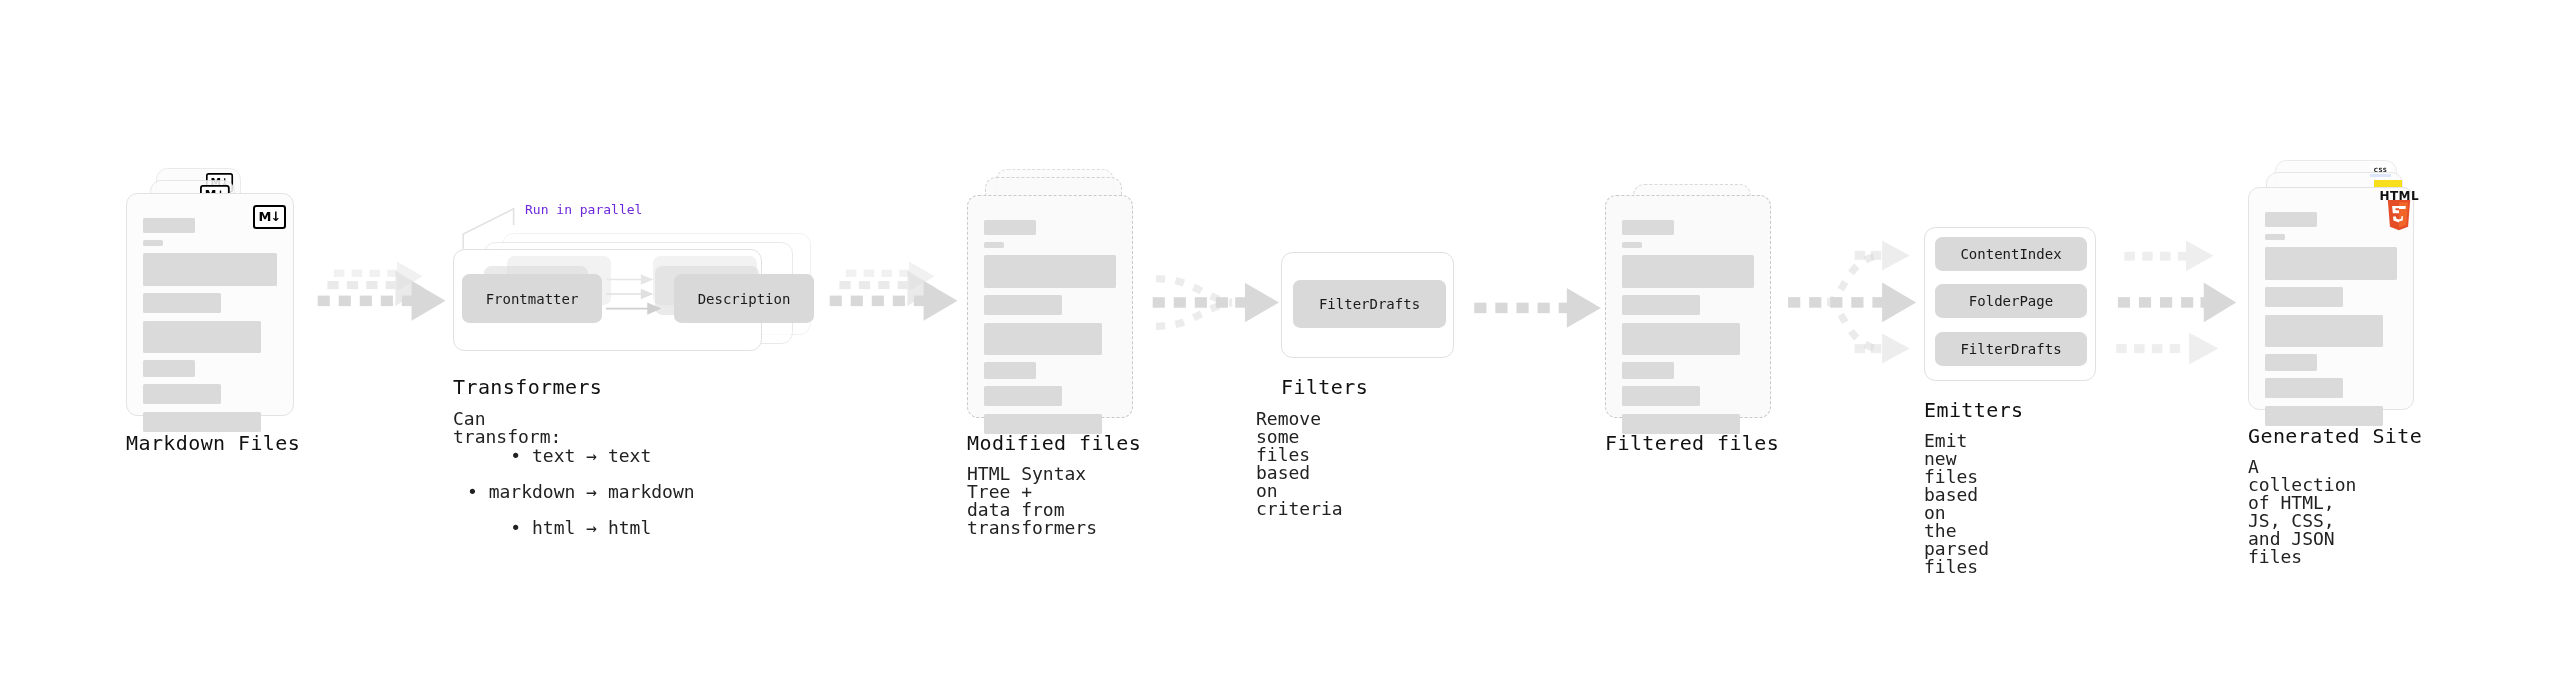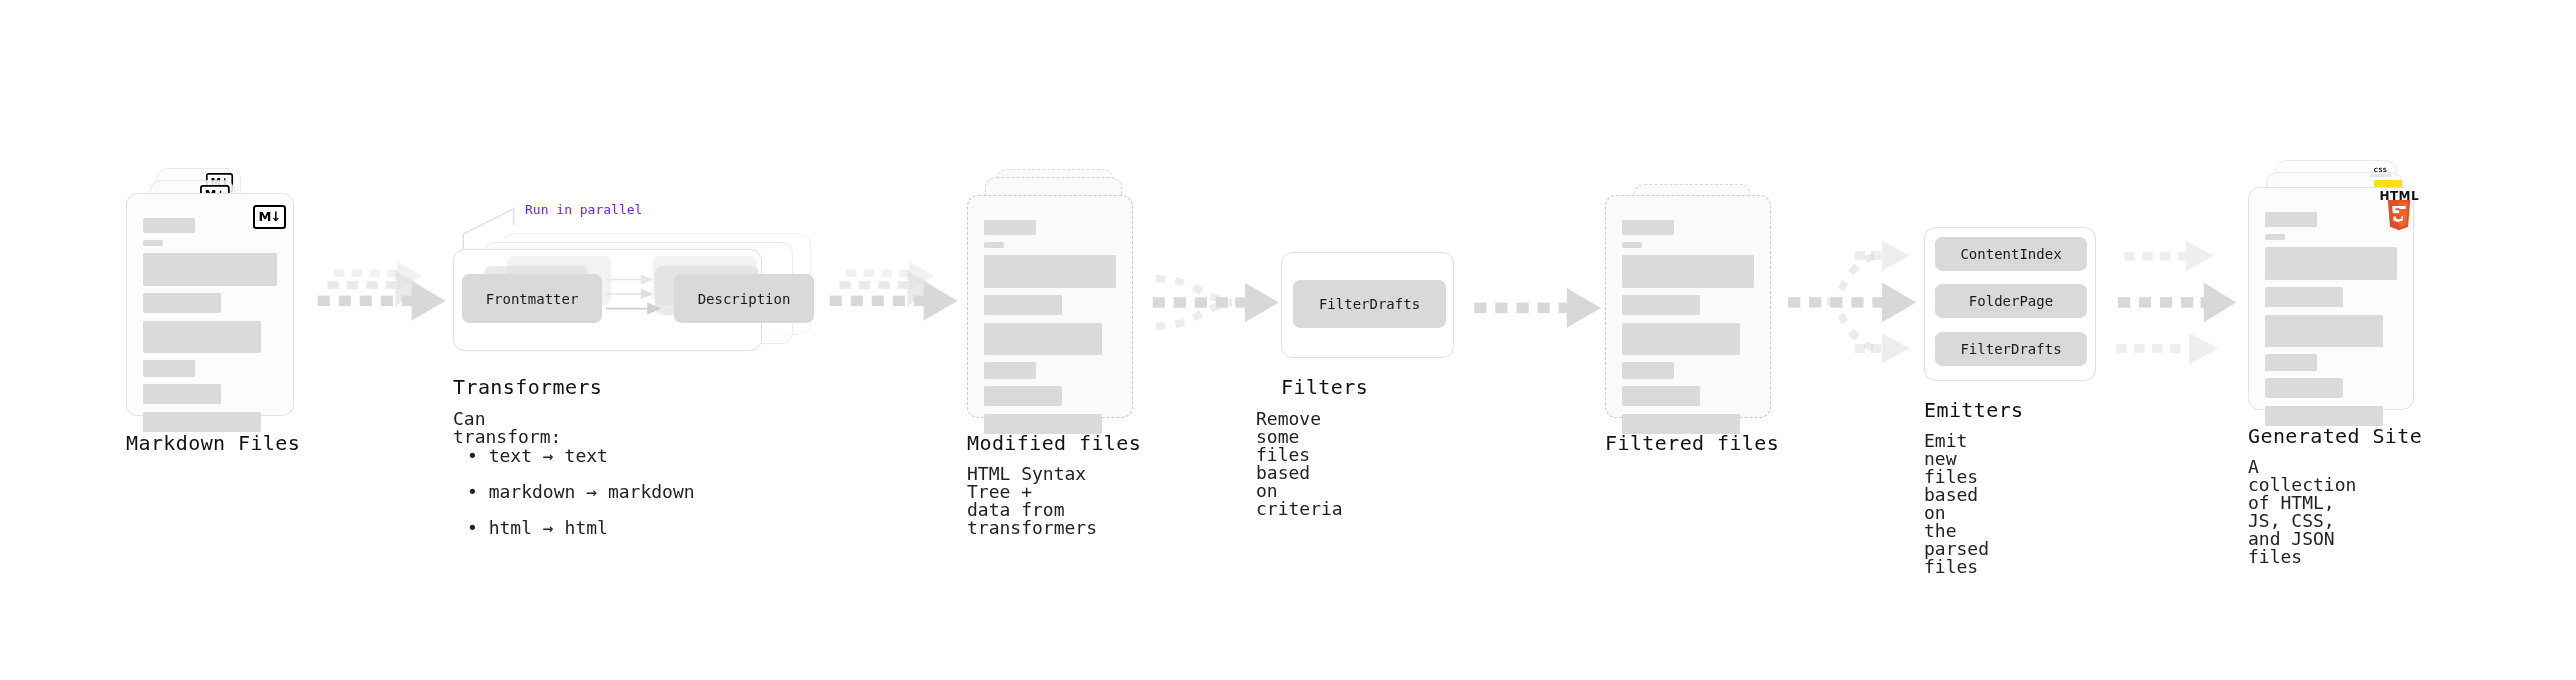--- a/index.html
+++ b/index.html
@@ -57,21 +57,21 @@
     position:absolute;background:#d9d9d9;border-radius:7.3px;
     display:flex;align-items:center;justify-content:center;
     font-size:14px;color:#1a1a1a;white-space:nowrap;
   }
 
   
   .title{position:absolute;font-size:20px;color:#111;white-space:nowrap;letter-spacing:0.4px;}
   .sub{position:absolute;font-size:18px;color:#222;line-height:18px;white-space:pre-line;}
   .paralabel{position:absolute;font-size:13px;color:#6d28d9;white-space:nowrap;}
 
-  .bullets{margin:0;padding:0;list-style:none;}
+  .bullets{margin:0;padding:0;list-style:none;text-align:center;}
   .bullets li{white-space:nowrap;}
 
   svg{position:absolute;overflow:visible;}
 </style>
 </head>
 <body>
 
 <div class="stage" style="left:0;top:0;">
 
   <div class="doc-stack">

